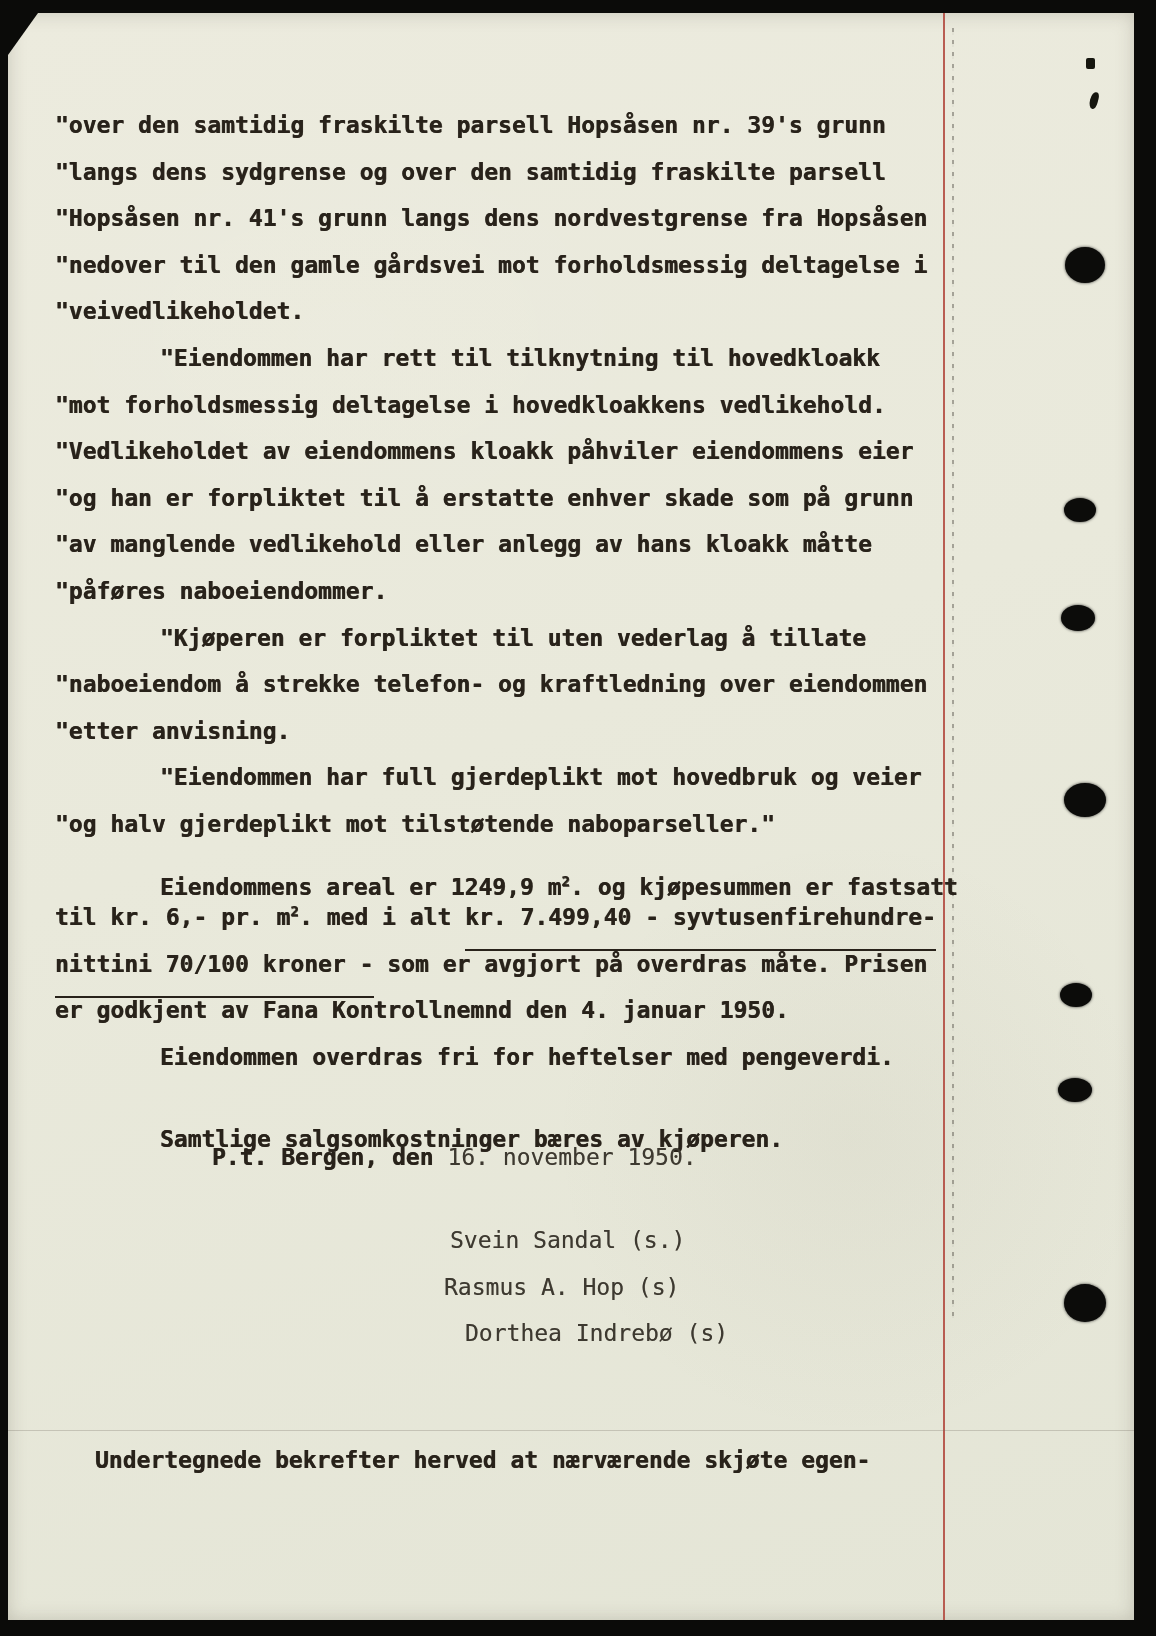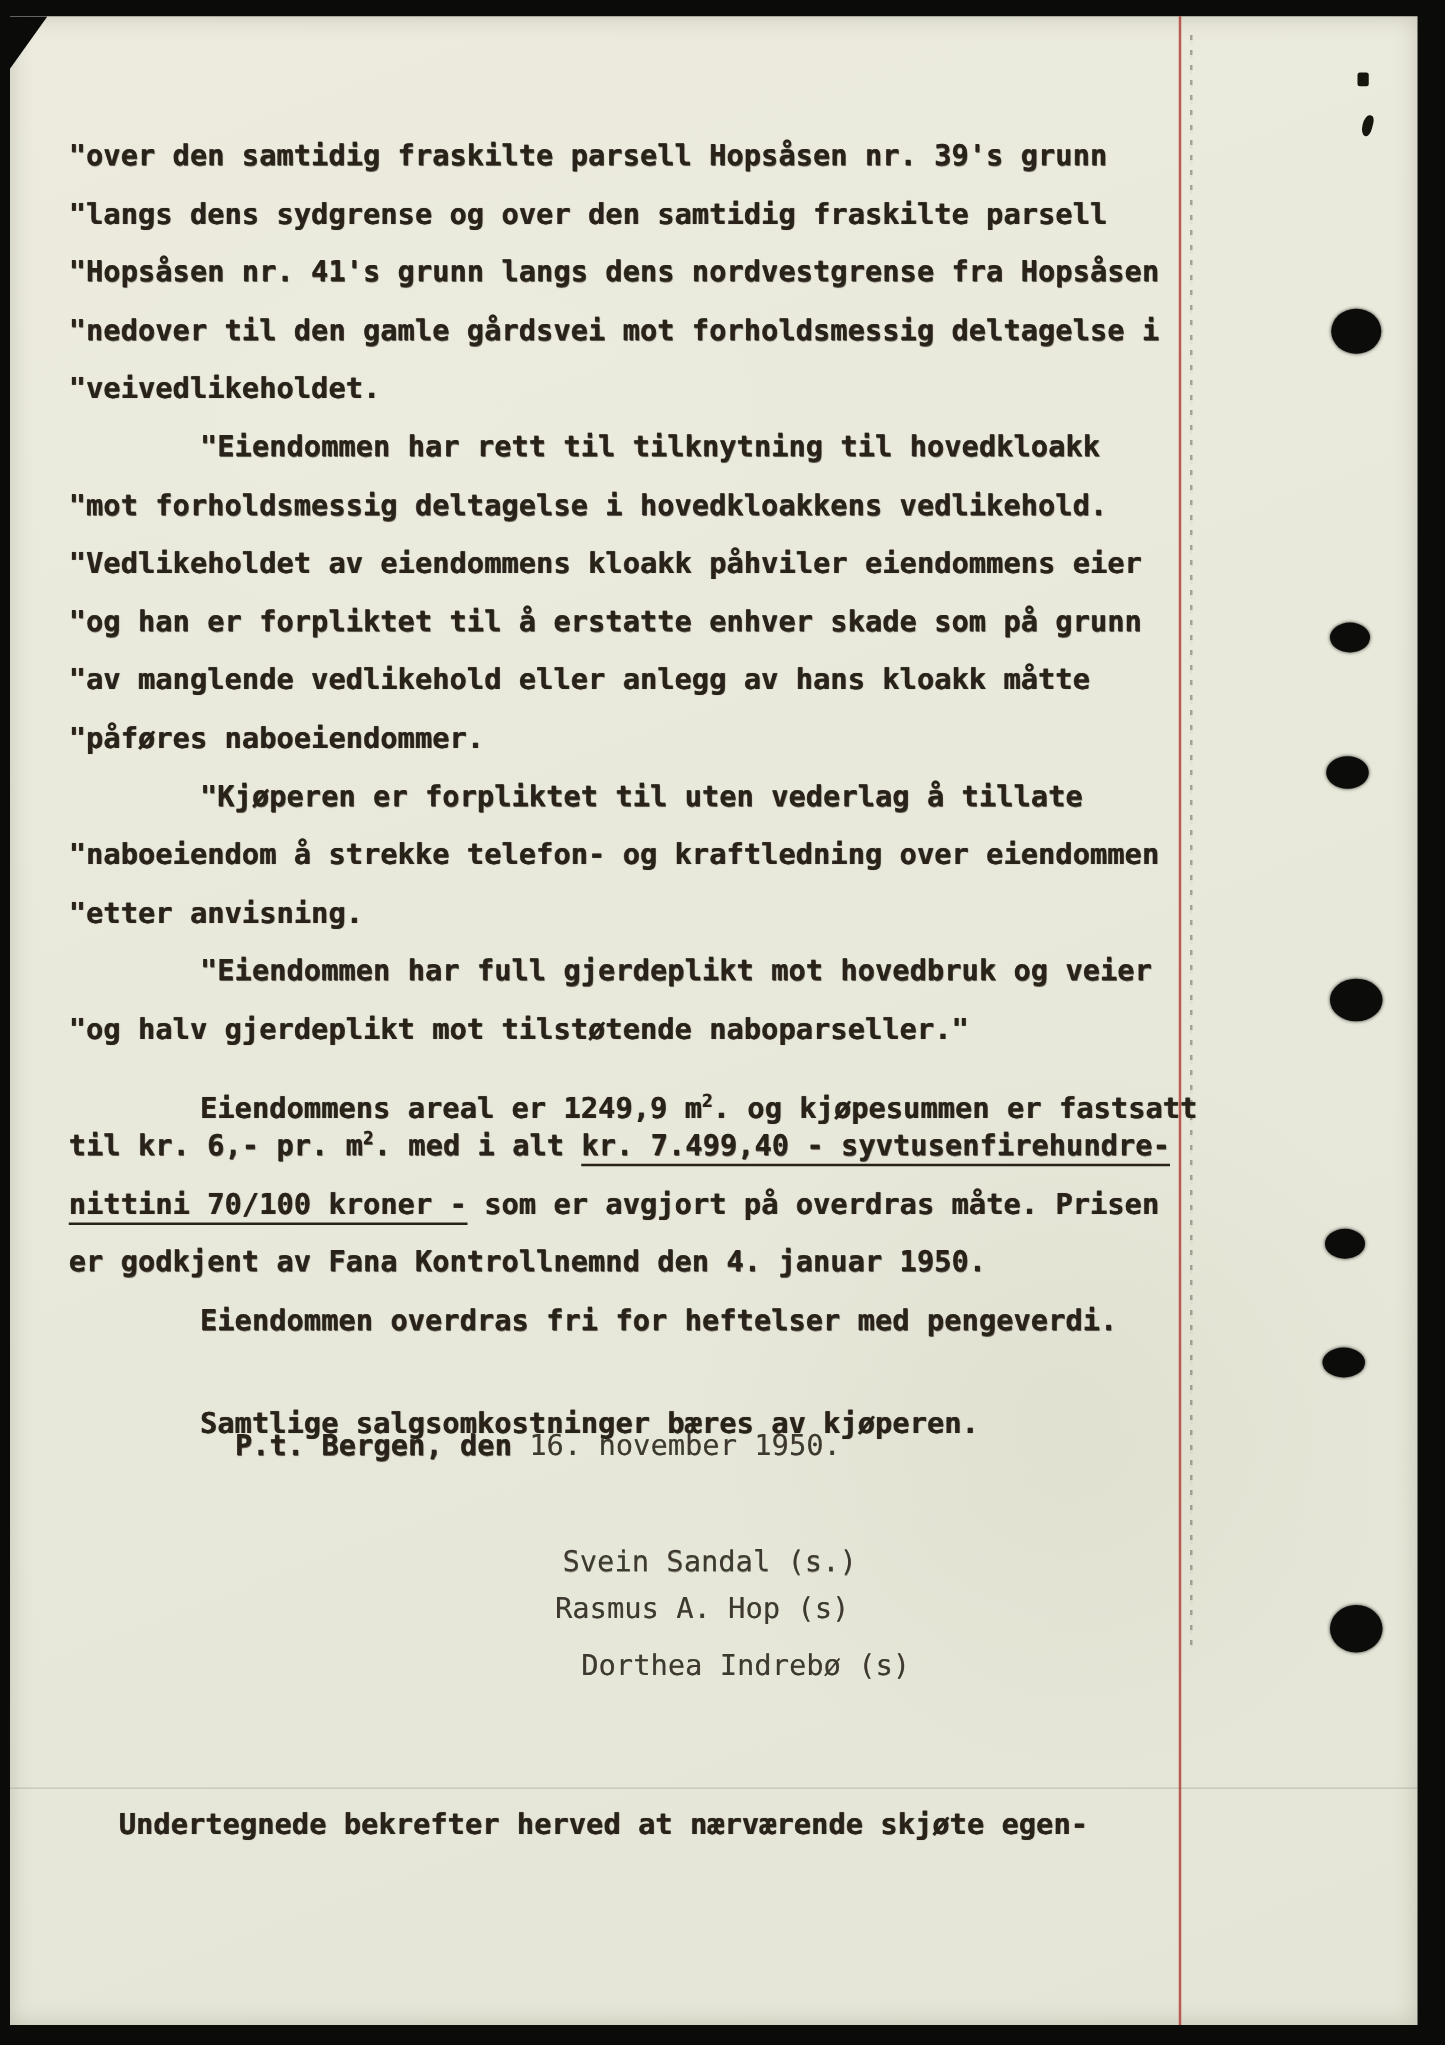--- a/index.html
+++ b/index.html
@@ -46,21 +46,21 @@
   }
   .tw-line{
     position:absolute;white-space:pre;
     font-size:23px;line-height:30px;font-weight:700;color:#28221a;
     text-shadow:0.4px 0.4px 0.6px rgba(40,34,26,0.75), -0.3px 0 0.5px rgba(40,34,26,0.45);
   }
   .tw-line.light, .tw-line .light{
     font-weight:400;color:#3d3930;
     text-shadow:0.2px 0.2px 0.3px rgba(55,50,42,0.5);
   }
-  .tw-line .u{border-bottom:2.5px solid #28221a;padding-bottom:1px;}
+  .tw-line .u{border-bottom:2.5px solid #28221a;padding-bottom:19px;}
   .tw-line sup{font-size:0.62em;vertical-align:super;line-height:0;}
 </style>
 </head>
 <body>
 
 <div id="screen">
   <div class="paper"></div>
   <div class="corner-notch"></div>
   <div class="red-line"></div>
   <div class="stitch-line"></div>
@@ -83,22 +83,22 @@
       <div class="tw-line" style="left: 55px; top: 669px;"><span>"naboeiendom å strekke telefon- og kraftledning over eiendommen</span></div>
       <div class="tw-line" style="left: 55px; top: 716px;"><span>"etter anvisning.</span></div>
       <div class="tw-line" style="left: 160px; top: 762px;"><span>"Eiendommen har full gjerdeplikt mot hovedbruk og veier</span></div>
       <div class="tw-line" style="left: 55px; top: 809px;"><span>"og halv gjerdeplikt mot tilstøtende naboparseller."</span></div>
       <div class="tw-line" style="left: 160px; top: 856px; margin-top: 16px;"><span>Eiendommens areal er 1249,9 m</span><sup>2</sup><span>. og kjøpesummen er fastsatt</span></div>
       <div class="tw-line" style="left: 55px; top: 902px;"><span>til kr. 6,- pr. m</span><sup>2</sup><span>. med i alt </span><span class="u">kr. 7.499,40 - syvtusenfirehundre-</span></div>
       <div class="tw-line" style="left: 55px; top: 949px;"><span class="u">nittini 70/100 kroner -</span><span> som er avgjort på overdras måte. Prisen</span></div>
       <div class="tw-line" style="left: 55px; top: 995px;"><span>er godkjent av Fana Kontrollnemnd den 4. januar 1950.</span></div>
       <div class="tw-line" style="left: 160px; top: 1042px;"><span>Eiendommen overdras fri for heftelser med pengeverdi.</span></div>
       <div class="tw-line" style="left: 160px; top: 1085px; margin-top: 39px;"><span>Samtlige salgsomkostninger bæres av kjøperen.</span></div>
-      <div class="tw-line" style="left: 188px; top: 1142px;"><span>P.t. Bergen, den</span><span class="light"> 16. november 1950.</span></div>
-      <div class="tw-line light" style="left: 450px; top: 1225px; margin-top: 10px;"><span>Svein Sandal (s.)</span></div>
+      <div class="tw-line" style="left: 212px; top: 1142px;"><span>P.t. Bergen, den</span><span class="light"> 16. november 1950.</span></div>
+      <div class="tw-line light" style="left: 450px; top: 1225px;"><span>Svein Sandal (s.)</span></div>
       <div class="tw-line light" style="left: 444px; top: 1272px;"><span>Rasmus A. Hop (s)</span></div>
       <div class="tw-line light" style="left: 465px; top: 1318px;"><span>Dorthea Indrebø (s)</span></div>
       <div class="tw-line" style="left: 95px; top: 1445px; text-align: right;"><span>Undertegnede bekrefter herved at nærværende skjøte egen-</span></div>
     </div>
   <div>
       <div class="hole" style="left: 1065px; top: 247px; width: 40px; height: 36px;"></div>
       <div class="hole" style="left: 1064px; top: 498px; width: 32px; height: 24px;"></div>
       <div class="hole" style="left: 1061px; top: 605px; width: 34px; height: 26px;"></div>
       <div class="hole" style="left: 1064px; top: 783px; width: 42px; height: 34px;"></div>
       <div class="hole" style="left: 1060px; top: 983px; width: 32px; height: 24px;"></div>

